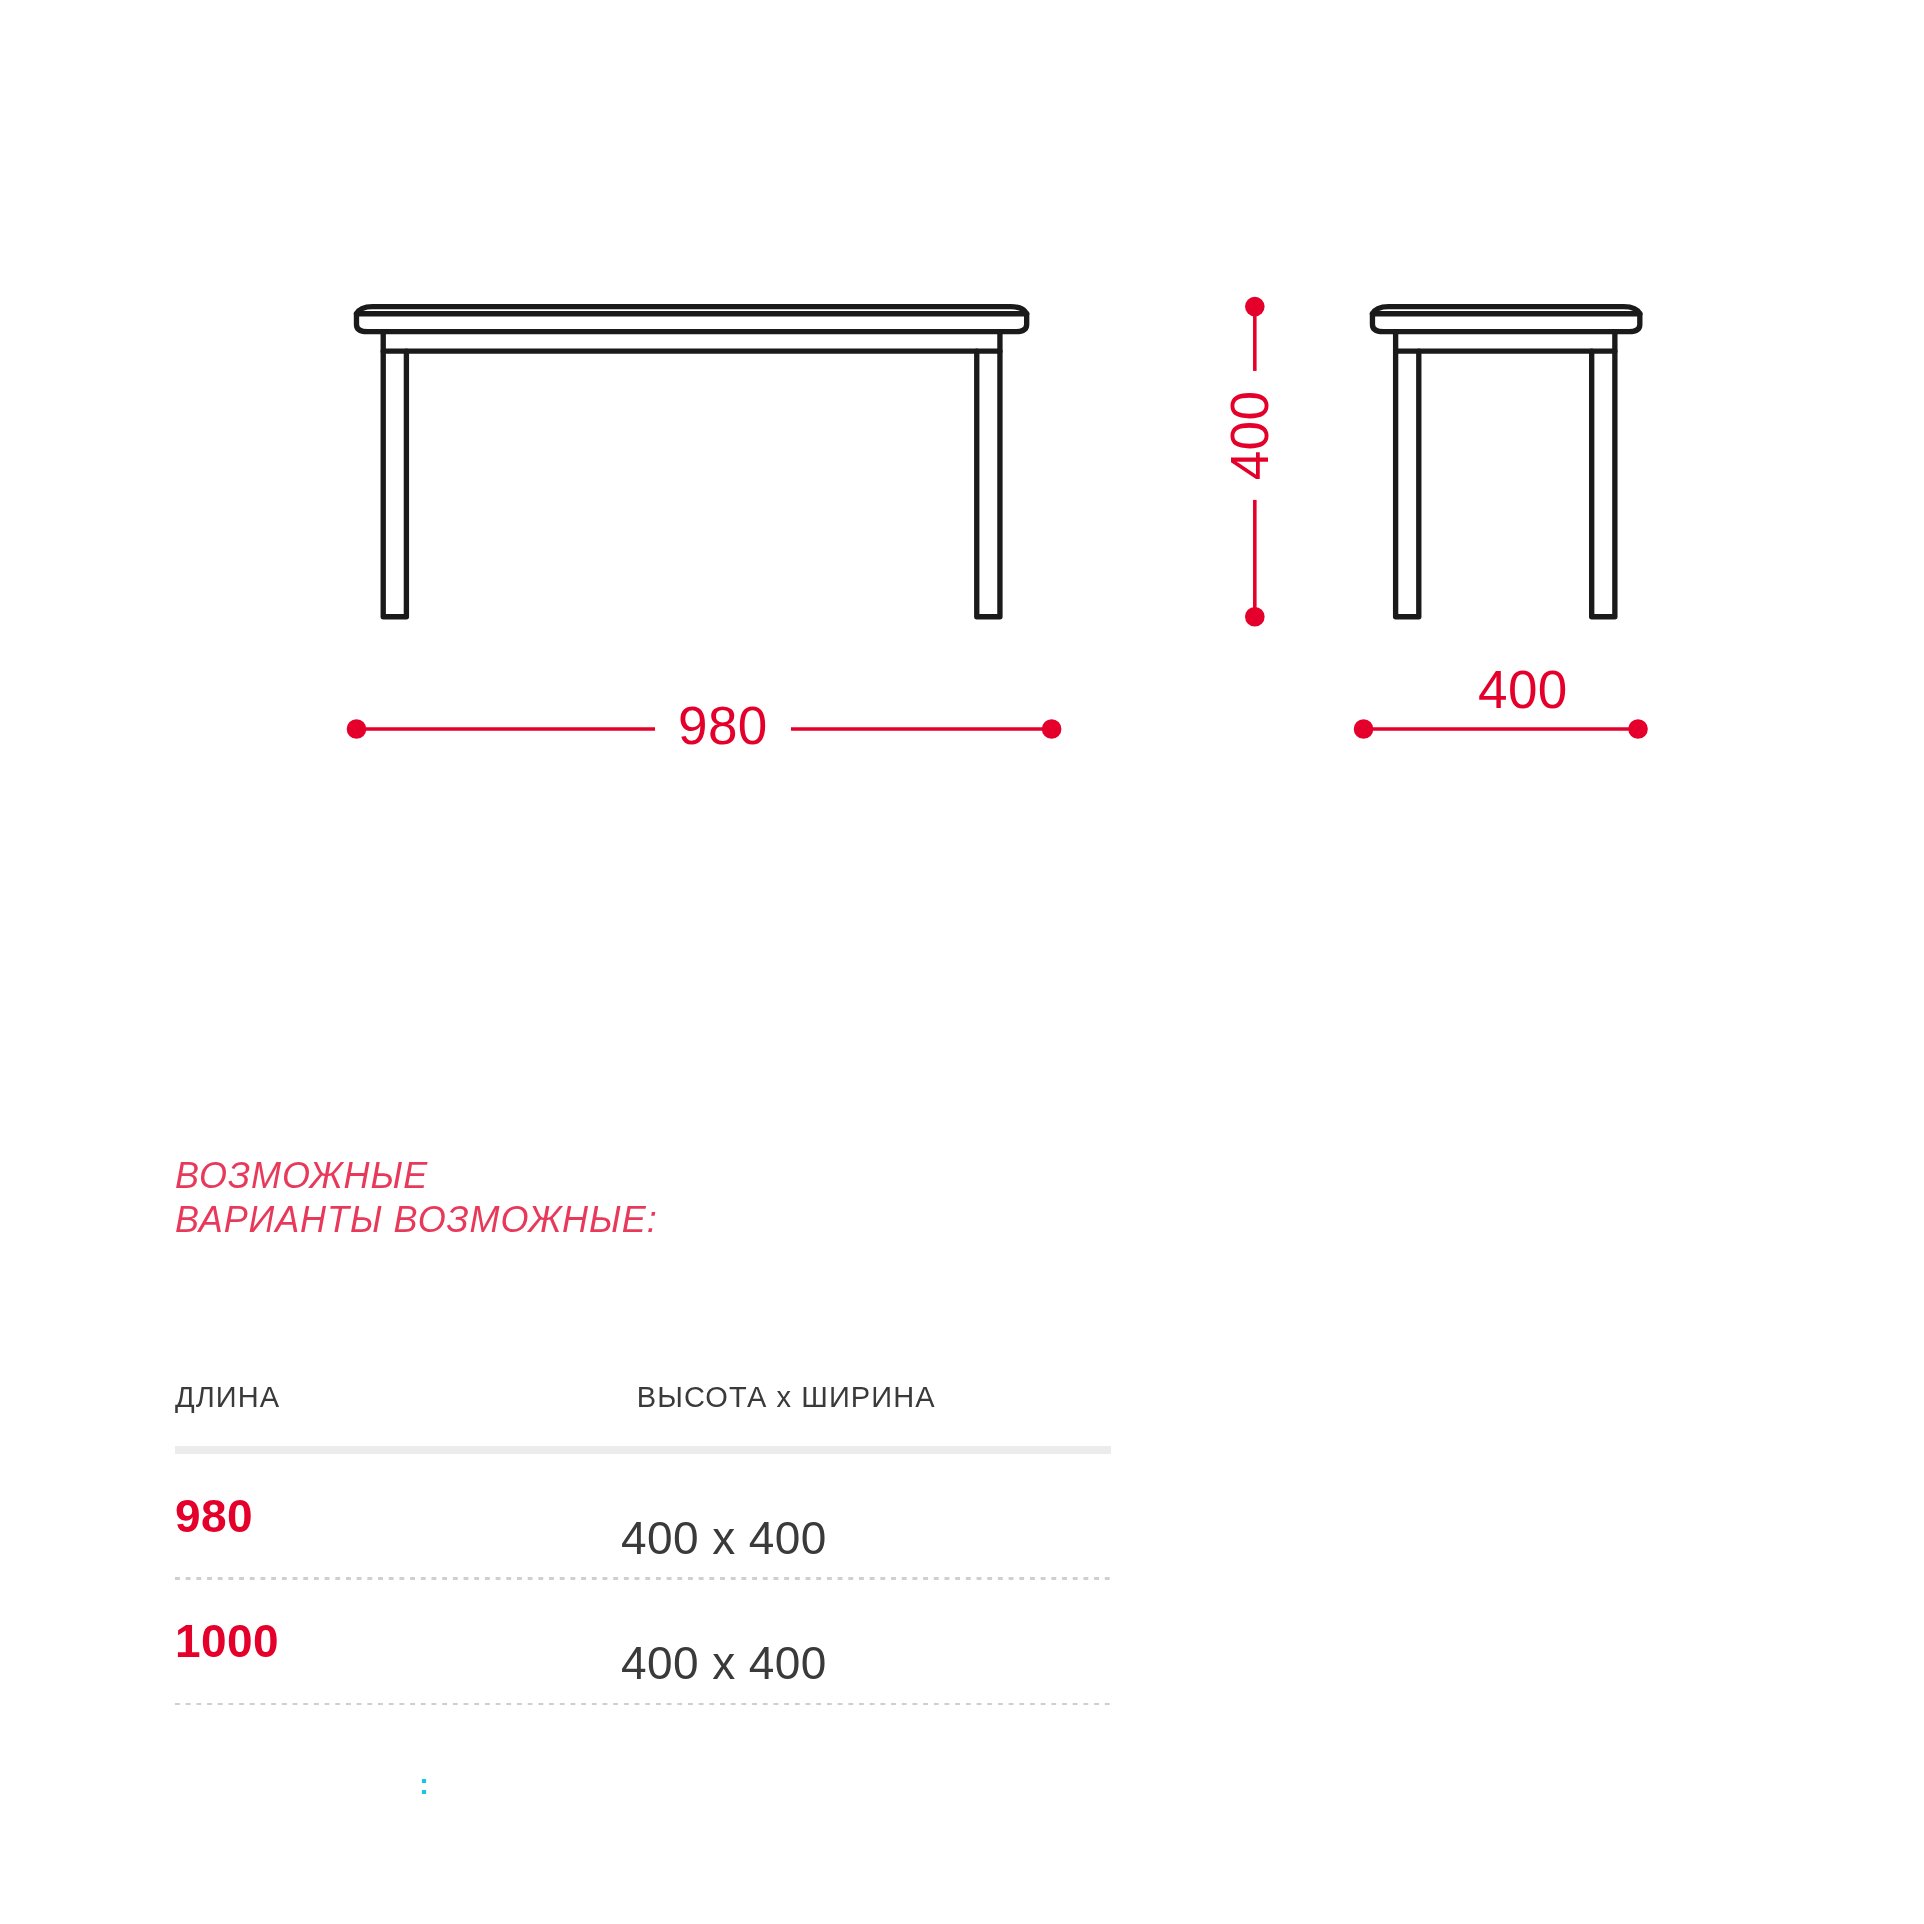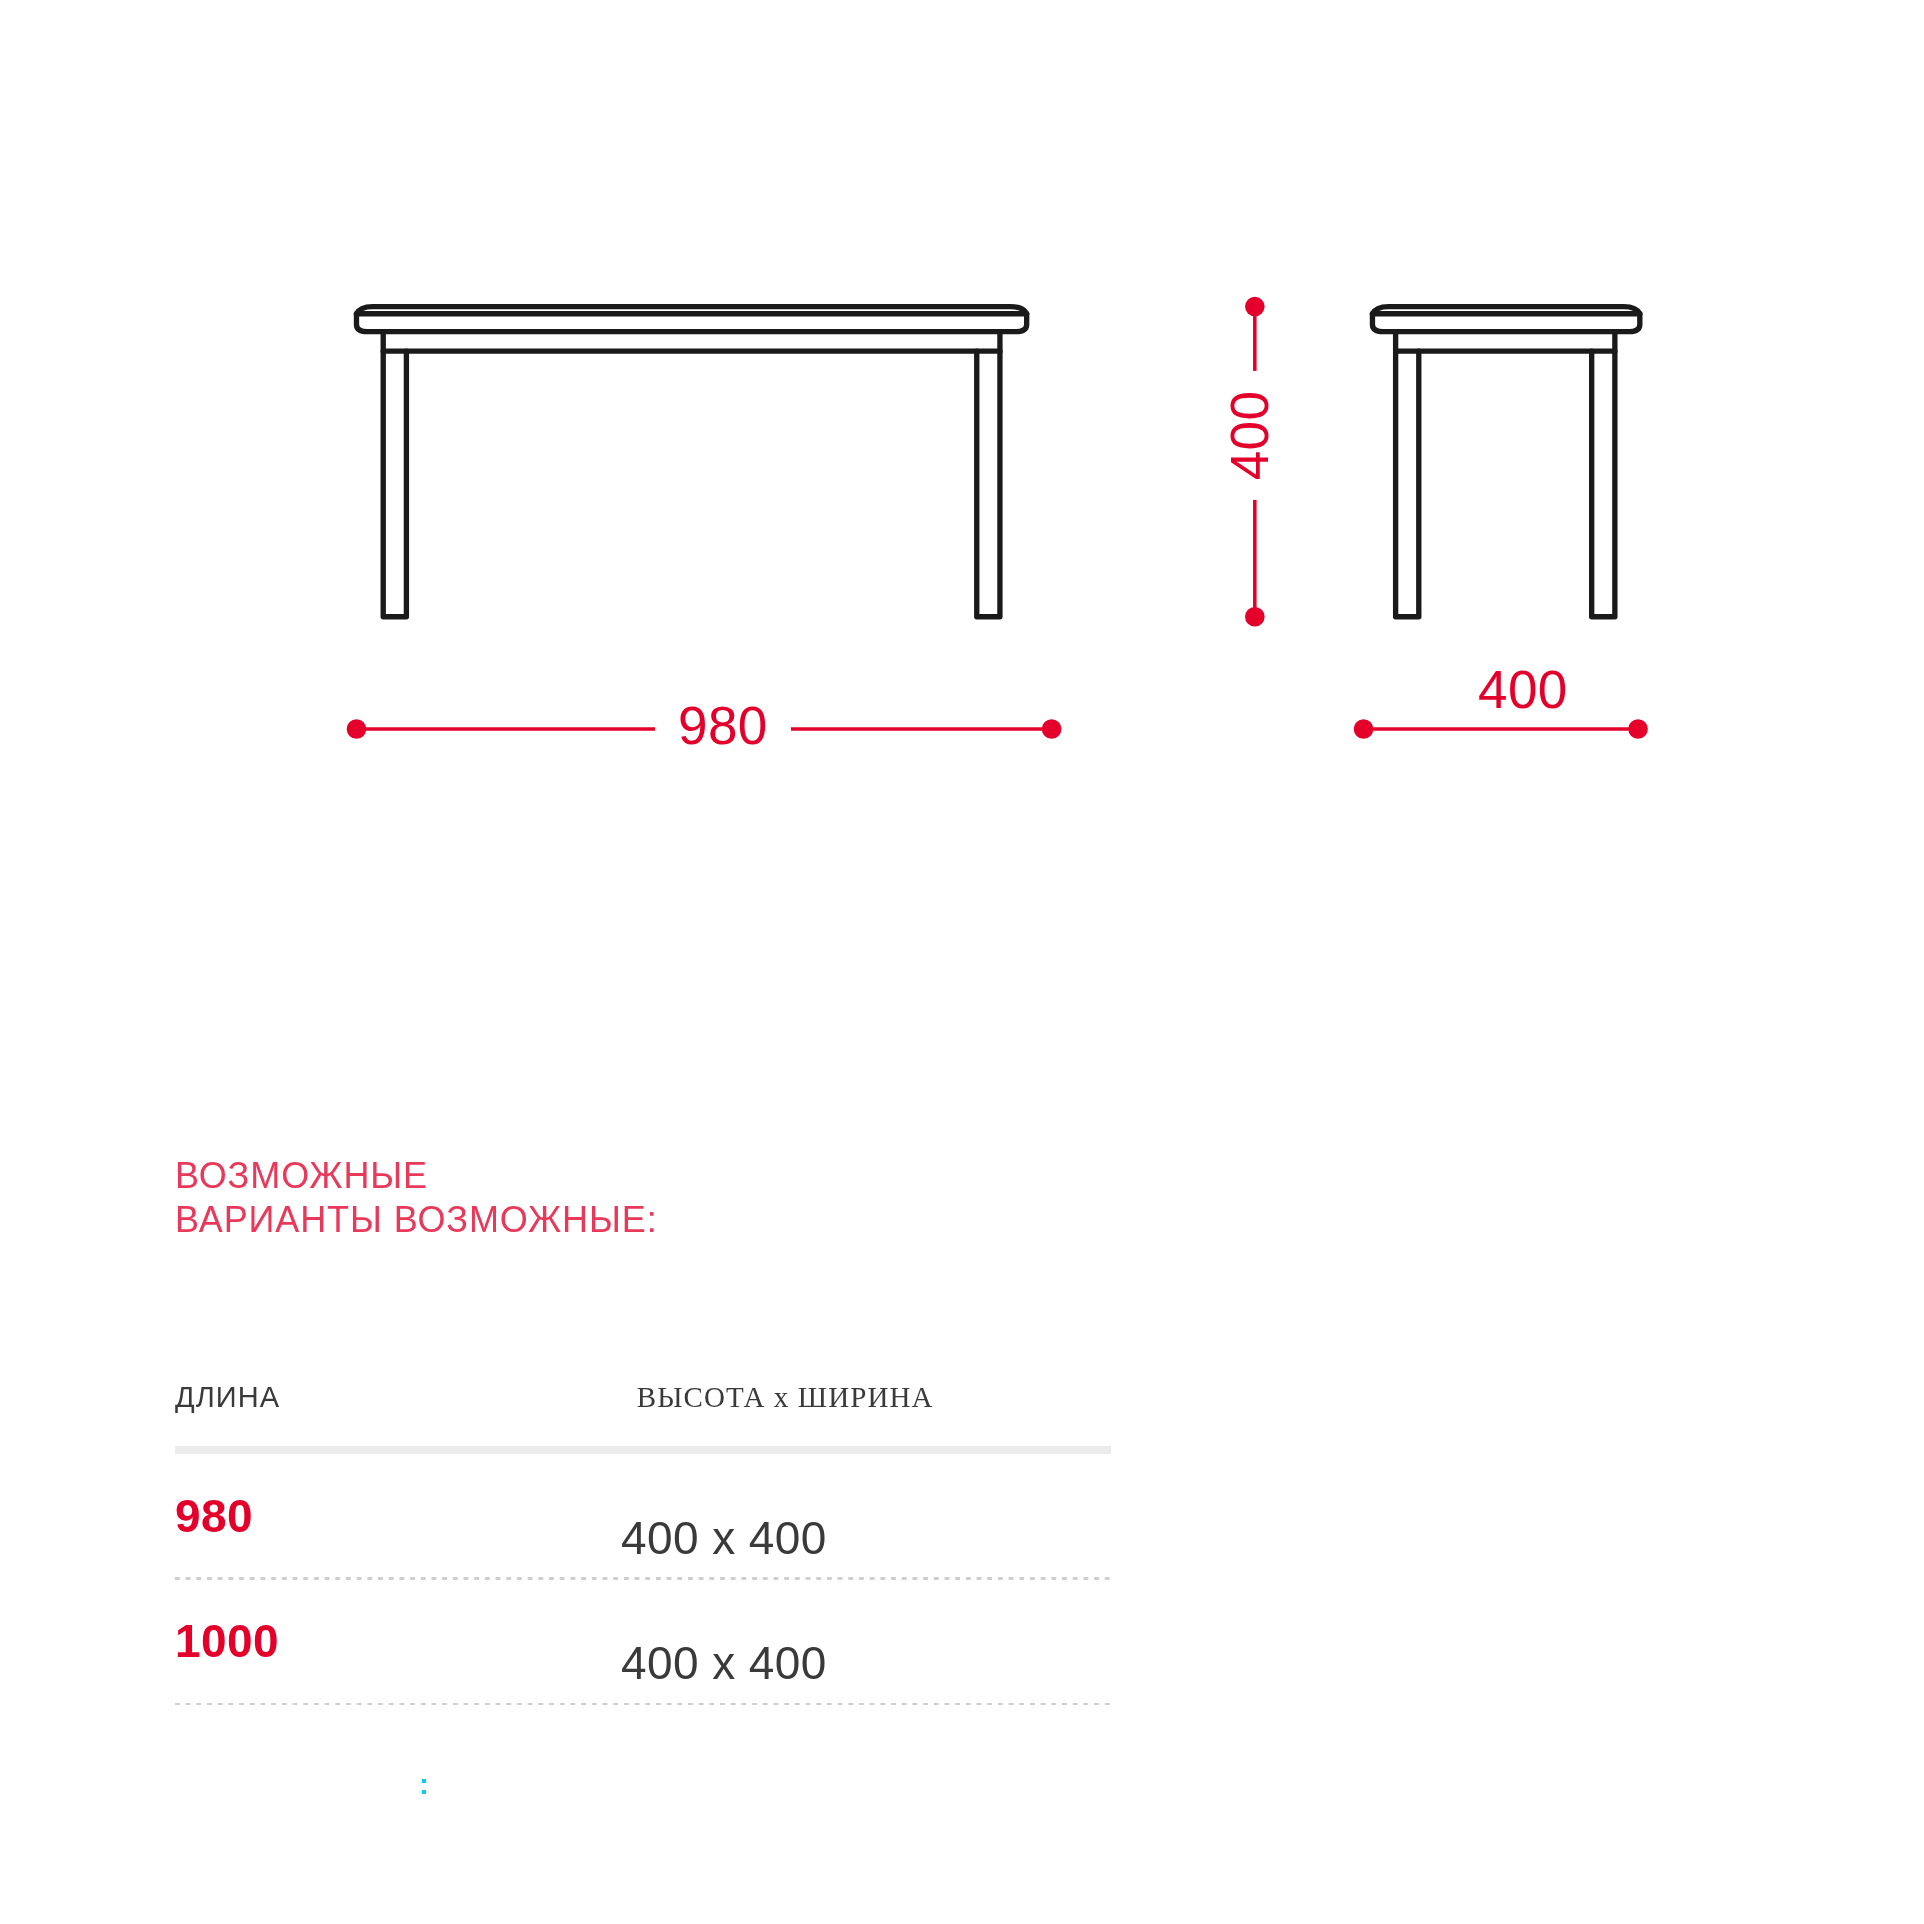--- a/index.html
+++ b/index.html
@@ -80,38 +80,38 @@
     width: 980px;
   }
   .variants-title {
     color: #e8395a;
     font-size: 36px;
     line-height: 1.22;
     letter-spacing: 0.9px;
     font-weight: 400;
     margin: 0;
   }
-  .variants-title span { display: block; }
+  .variants-title span { display: block; font-style: italic; }
 
   .table {
     position: absolute;
     left: 175px;
     top: 1381px;
     width: 936px;
   }
   .table-head {
     display: flex;
     color: #3a3a3a;
     font-size: 29px;
     letter-spacing: 1.1px;
     padding-bottom: 32px;
     gap: 22px;
   }
   .col-1 { width: 446px; }
-  .col-2 { width: 481px; font-family: Liberation Serif, serif; }
+  .col-2 { width: 481px; }
 
   .head-rule {
     height: 8px;
     background: #ececec;
     width: 936px;
   }
 
   .table-row {
     display: flex;
     align-items: center;

